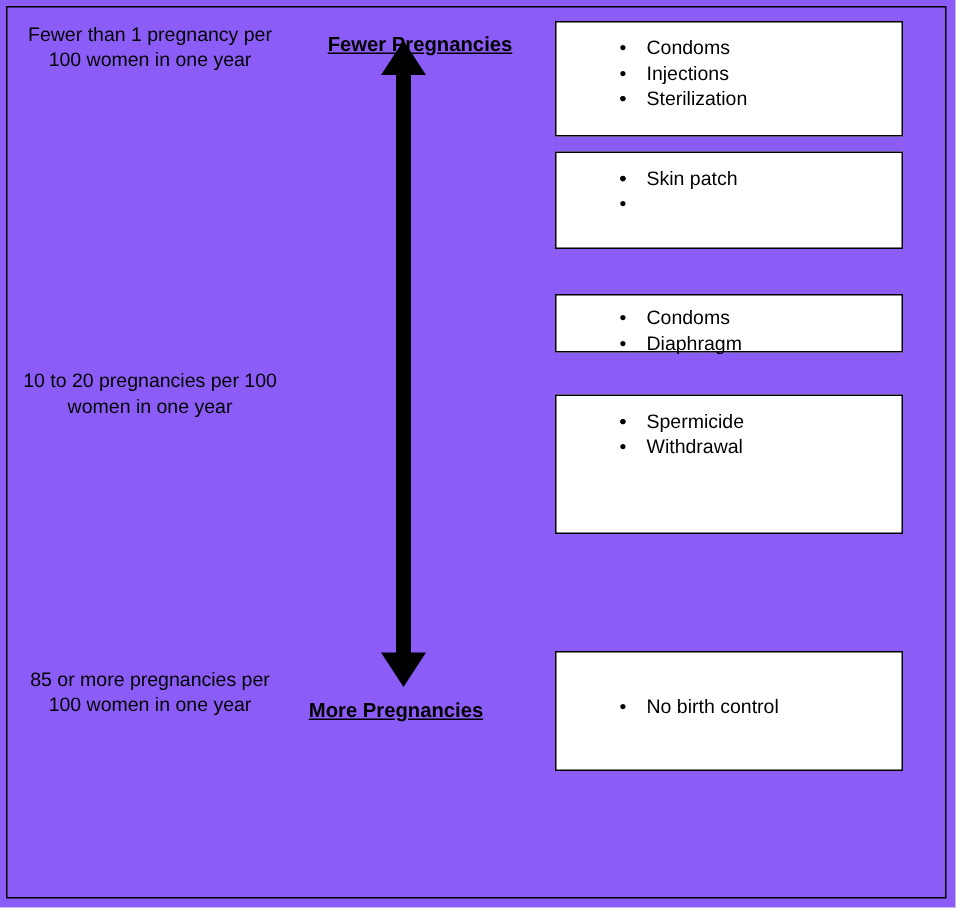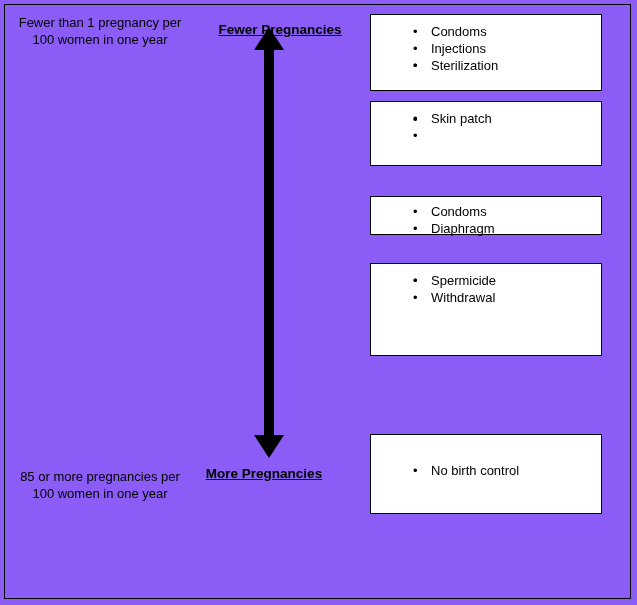--- a/index.html
+++ b/index.html
@@ -41,21 +41,20 @@
   }
   #label-mid {
     left: 10px;
     top: 245px;
     width: 180px;
   }
   #label-bottom {
     left: 10px;
     top: 444px;
     width: 180px;
-    margin-top: 24px;
   }
   
   .arrow-title {
     position: absolute;
     font-size: 13.5px;
     font-weight: bold;
     color: #000000;
     text-align: center;
     width: 180px;
     text-decoration: underline;
@@ -136,20 +135,21 @@
 </style>
 </head>
 <body>
 
 <div id="page">
 
   <div class="outer-border"></div>
 
   <div class="left-label" id="label-top">Fewer than 1 pregnancy per 100 women in one year</div>
 
+  <div class="left-label" id="label-mid">10 to 20 pregnancies per 100 women in one year</div>
 
   <div class="left-label" id="label-bottom">85 or more pregnancies per 100 women in one year</div>
 
   <div class="arrow-title" id="arrow-top-title">Fewer Pregnancies</div>
 
   <div class="arrow-title" id="arrow-bottom-title">More Pregnancies</div>
 
   <div id="arrow-head-up"></div>
   <div id="arrow-shaft"></div>
   <div id="arrow-head-down"></div>

